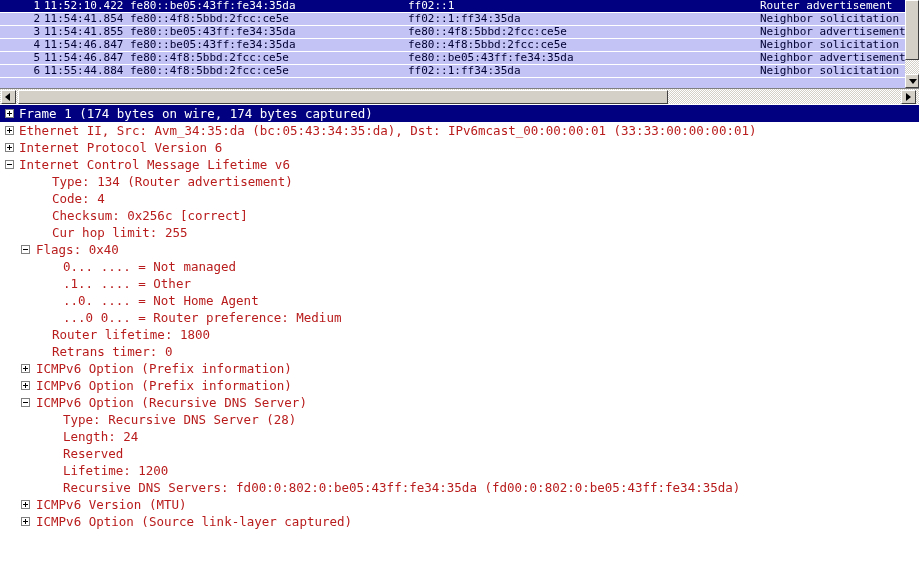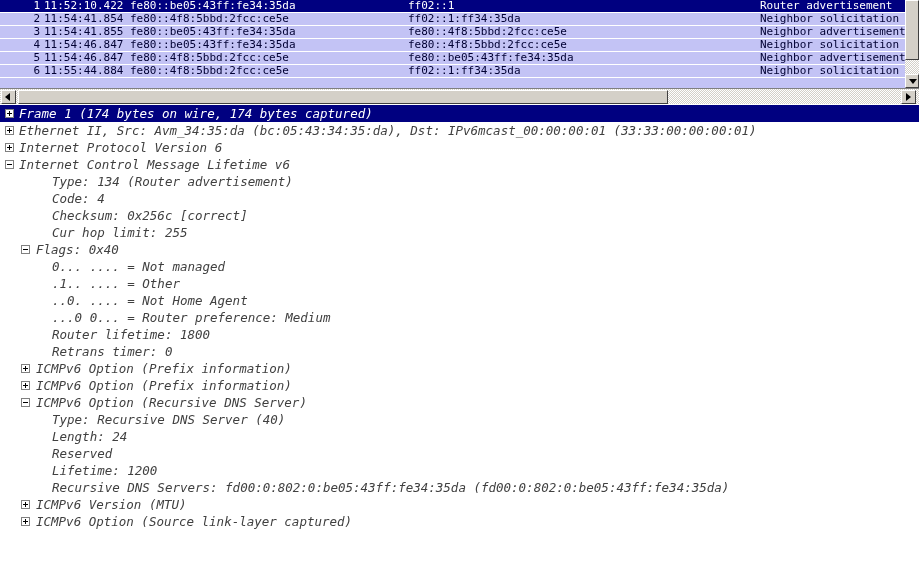--- a/index.html
+++ b/index.html
@@ -162,28 +162,27 @@
   }
 
   
   #detail-pane {
     position: absolute;
     left: 0; top: 105px;
     width: 919px;
     height: 459px;
     background: #ffffff;
     overflow: hidden;
-    font-style: italic;
   }
   .tree-row {
     position: relative;
     height: 17px;
     line-height: 17px;
     white-space: nowrap;
-    color: #404040;
+    color: #b91c1c;
     font-size: 12.5px;
     font-family: "DejaVu Sans Mono", "Liberation Mono", monospace;
   }
   .tree-row.selected {
     background: #000080;
     color: #ffffff;
   }
   .tree-row .twisty {
     position: absolute;
     top: 4px;
@@ -212,21 +211,21 @@
     top: 0;
     height: 17px;
     line-height: 17px;
   }
   
   .lvl0 .twisty { left: 5px; }
   .lvl0 .label  { left: 19px; }
   .lvl1 .twisty { left: 21px; }
   .lvl1 .label  { left: 36px; text-align: right; }
   .lvl2 .label  { left: 52px; }
-  .lvl3 .label  { left: 52px; }
+  .lvl3 .label  { left: 63px; }
 </style>
 </head>
 <body>
 
 <div id="packet-list-pane">
   <div id="packet-list-rows">
       <div class="pkt-row selected">
         <span class="pkt-cell c-no">1</span>
         <span class="pkt-cell c-time">11:52:10.4225</span>
         <span class="pkt-cell c-src">fe80::be05:43ff:fe34:35da</span>
@@ -351,21 +350,21 @@
     </div>
     <div class="tree-row lvl1">
       <span class="twisty plus"></span>
       <span class="label">ICMPv6 Option (Prefix information)</span>
     </div>
     <div class="tree-row lvl1">
       <span class="twisty minus"></span>
       <span class="label">ICMPv6 Option (Recursive DNS Server)</span>
     </div>
     <div class="tree-row lvl3">
-      <span class="label">Type: Recursive DNS Server (40)</span>
+      <span class="label">Type: Recursive DNS Server (28)</span>
     </div>
     <div class="tree-row lvl3">
       <span class="label">Length: 24</span>
     </div>
     <div class="tree-row lvl3">
       <span class="label">Reserved</span>
     </div>
     <div class="tree-row lvl3">
       <span class="label">Lifetime: 1200</span>
     </div>

